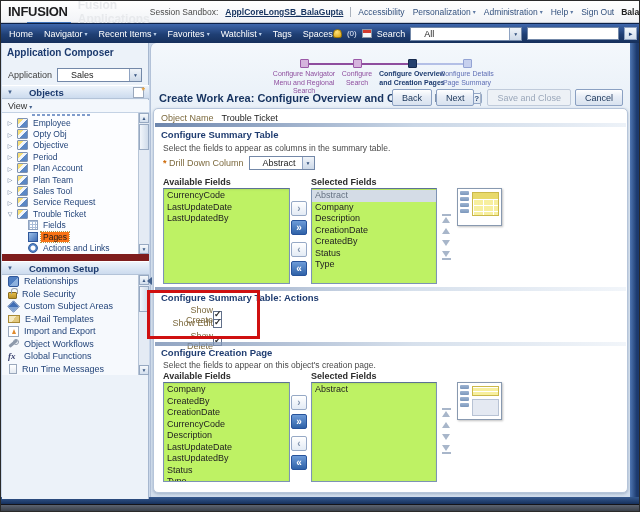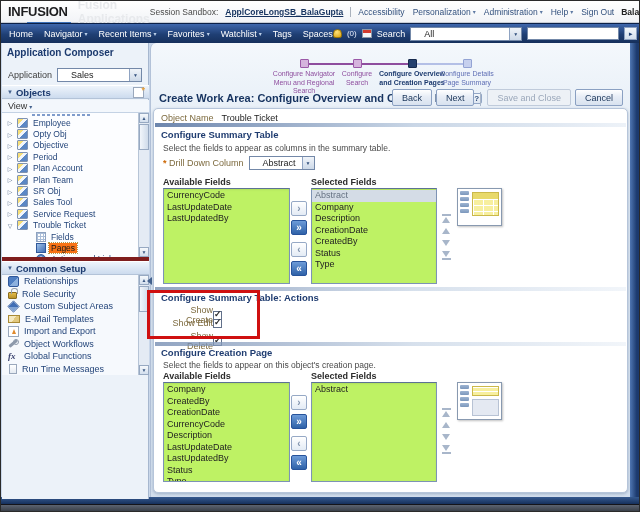--- a/index.html
+++ b/index.html
@@ -43,35 +43,35 @@
   .wsbg{position:absolute;left:0;top:42px;right:0;bottom:14px;background:#c9d7ea}
   .rframe{position:absolute;right:0;top:42px;width:9px;height:456px;background:linear-gradient(90deg,#5077b3,#1c3a6e 75%)}
   .bbar{position:absolute;left:0;bottom:7px;width:100%;height:7px;background:linear-gradient(#35598f,#16305c)}
   .bstrip{position:absolute;left:0;bottom:0;width:100%;height:7px;background:linear-gradient(#5c6370,#3a4049);border-top:1px solid #14141a}
 
   
   .sidebar{position:absolute;left:1px;top:42px;width:147px;height:456px;background:#ecf2f9;border-right:1px solid #a6b7cf}
   .sb-title{position:absolute;left:5px;top:4px;font-size:10px;font-weight:bold;color:#1c3a6e}
   .app-row{position:absolute;left:6px;top:25px;width:134px;display:flex;align-items:center;gap:5px;font-size:9px;color:#3c3c3c}
   .app-sel{flex:1;height:14px}
-  .sec-hdr{position:absolute;left:0;width:147px;height:14px;background:linear-gradient(#eef4fb,#ccdbee);border-top:1px solid #fff;border-bottom:1px solid #b3c3d8;display:flex;align-items:center;gap:3px;padding:0 5px;font-size:9.5px;font-weight:bold;color:#1c3a6e;cursor:pointer}
+  .sec-hdr{position:absolute;left:0;width:147px;height:14px;background:linear-gradient(#eef4fb,#ccdbee);border-top:1px solid #fff;border-bottom:1px solid #b3c3d8;display:flex;align-items:center;gap:16px;padding:0 5px;font-size:9.5px;font-weight:bold;color:#1c3a6e;cursor:pointer}
   .hdr-ch{font-size:6px;color:#44628e}
   .new-obj-ic{margin-left:auto;width:11px;height:11px;background:#fff;border:1px solid #9aa8bc;position:relative}
   .new-obj-ic::after{content:"*";position:absolute;right:-2px;top:-3px;color:#e8a13d;font-size:9px;font-weight:bold}
   .obj-hdr{top:42px}
   .view-bar{position:absolute;left:0;top:57px;width:147px;height:13px;background:#f3f7fc;border-bottom:1px solid #c4d2e4;display:flex;align-items:center;gap:2px;padding-left:6px;font-size:9px;color:#333;cursor:pointer}
   .view-bar .caret{display:inline-block;color:#44628e}
-  .tree{position:absolute;left:0;top:70px;width:147px;height:148px;background:#fcfdff;border-bottom:4px solid #7f1d1d;overflow:hidden;padding-left:4px}
+  .tree{position:absolute;left:0;top:70px;width:147px;height:148px;background:#fcfdff;border-bottom:7px solid #7f1d1d;overflow:hidden;padding-left:4px}
   .trow{display:flex;align-items:center;gap:3px;height:11.4px;font-size:8.5px;color:#24457a;white-space:nowrap;cursor:pointer}
   .trow.clip{height:4px;overflow:hidden}
   .clip-dash{display:inline-block;margin-left:26px;width:58px;height:2px;background:repeating-linear-gradient(90deg,#7f9ccc 0 3px,transparent 3px 5px)}
   .tw{width:8px;flex:none;font-size:6px;color:#5c718e;text-align:center}
   .tw::before{content:"▷"}
   .expanded .tw::before{content:"▽"}
-  .child{margin-left:30px}
+  .child{margin-left:22px}
   .child.selected .tl{background:#f97316;outline:1px dotted #b09a4a;color:#1a1a1a}
   .tl{padding:0 2px}
   .ti,.ci{display:inline-block;width:10px;height:10px;flex:none}
   .i-obj{width:11px;height:10px;border:1px solid #7f93b2;border-radius:1px;background:linear-gradient(135deg,#f7df7a 0 30%,#f2f6fb 30% 55%,#5b87c5 55%)}
   .i-fields{background:#fff;border:1px solid #8ea2bf;background-image:linear-gradient(#aabdd8 1px,transparent 1px),linear-gradient(90deg,#aabdd8 1px,transparent 1px);background-size:3px 3px}
   .i-pages{background:linear-gradient(135deg,#9dc0e8,#3f6db5);border:1px solid #2f579a}
   .i-actions{background:radial-gradient(circle at 50% 50%,#fff 2px,#4f7fc3 3px);border:1px solid #35619e;border-radius:50%}
   .cs-hdr{top:218px}
   .cs-list{position:absolute;left:0;top:232px;width:147px;height:100px;background:#f6f9fd;overflow:hidden;padding-left:6px}
   .crow{display:flex;align-items:center;gap:5px;height:12.5px;font-size:9px;color:#24457a;white-space:nowrap;cursor:pointer}
@@ -324,25 +324,20 @@
           <span class="tl">Plan Account</span>
         </div>
           <div class="trow obj">
           <span class="tw"></span>
           <span class="ti i-obj"></span>
           <span class="tl">Plan Team</span>
         </div>
           <div class="trow obj">
           <span class="tw"></span>
           <span class="ti i-obj"></span>
-          <span class="tl">SR Obj</span>
-        </div>
-          <div class="trow obj">
-          <span class="tw"></span>
-          <span class="ti i-obj"></span>
           <span class="tl">Sales Tool</span>
         </div>
           <div class="trow obj">
           <span class="tw"></span>
           <span class="ti i-obj"></span>
           <span class="tl">Service Request</span>
         </div>
           <div class="trow obj expanded">
           <span class="tw"></span>
           <span class="ti i-obj"></span>

